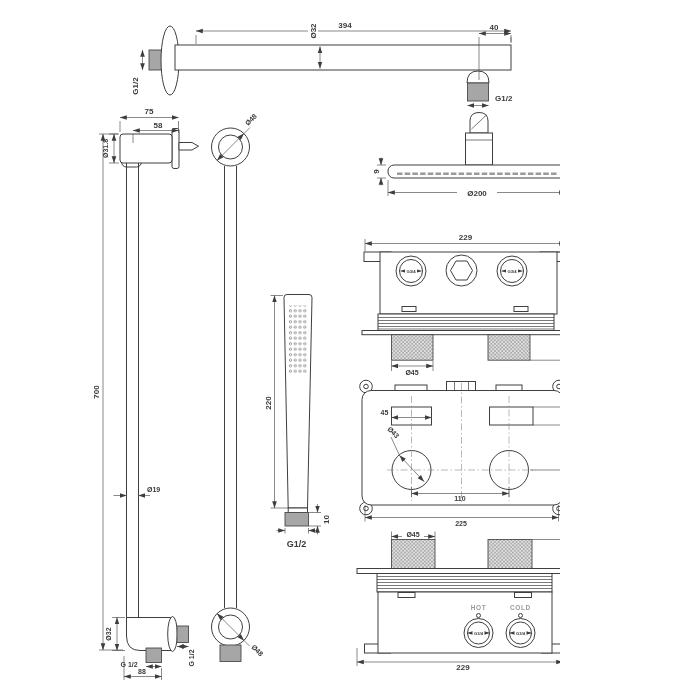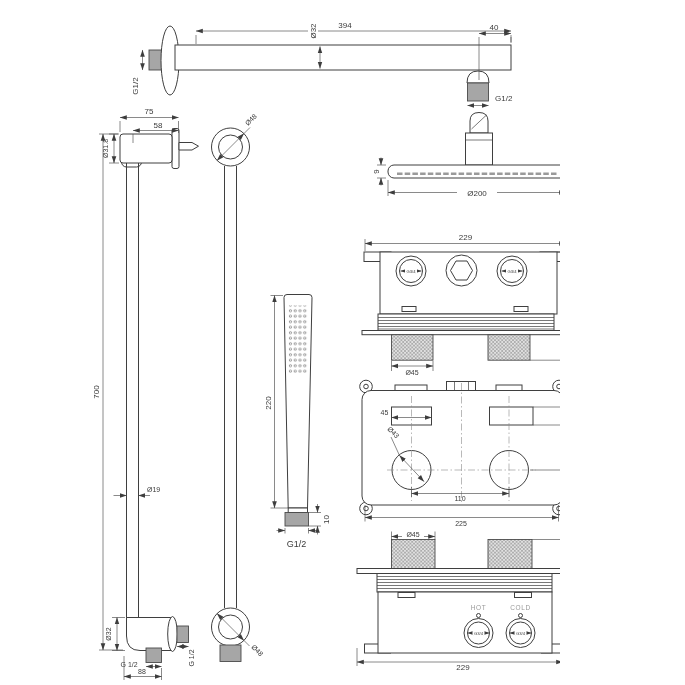--- a/index.html
+++ b/index.html
@@ -1,16 +1,16 @@
 <!DOCTYPE html>
 <html><head>
 <meta charset="utf-8">
 <style>
   html,body{margin:0;padding:0;background:#fff;}
-  .stage{position:relative;width:560px;height:685px;background:#fff;overflow:hidden;}
+  .stage{position:relative;width:560px;height:685px;background:#fff;overflow:hidden;font-weight:bold;}
   svg{position:absolute;left:0;top:0;}
   .ln{fill:none;stroke:#3f3f3f;stroke-width:1;}
   .lnf{fill:#ffffff;stroke:#3f3f3f;stroke-width:1;}
   .thin{fill:none;stroke:#3f3f3f;stroke-width:0.7;}
   .gray{fill:#a6a6a6;stroke:#4a4a4a;stroke-width:0.9;}
   .knurl{fill:url(#knurl);stroke:#4a4a4a;stroke-width:0.9;}
   .dim{stroke:#4a4a4a;stroke-width:0.65;fill:none;}
   .cl{stroke:#8a8a8a;stroke-width:0.6;stroke-dasharray:7 2.5 1.5 2.5;fill:none;}
   .halo{fill:#ffffff;stroke:none;}
   text{font-family:"Liberation Sans","DejaVu Sans",sans-serif;fill:#3a3a3a;font-size:8px;}

